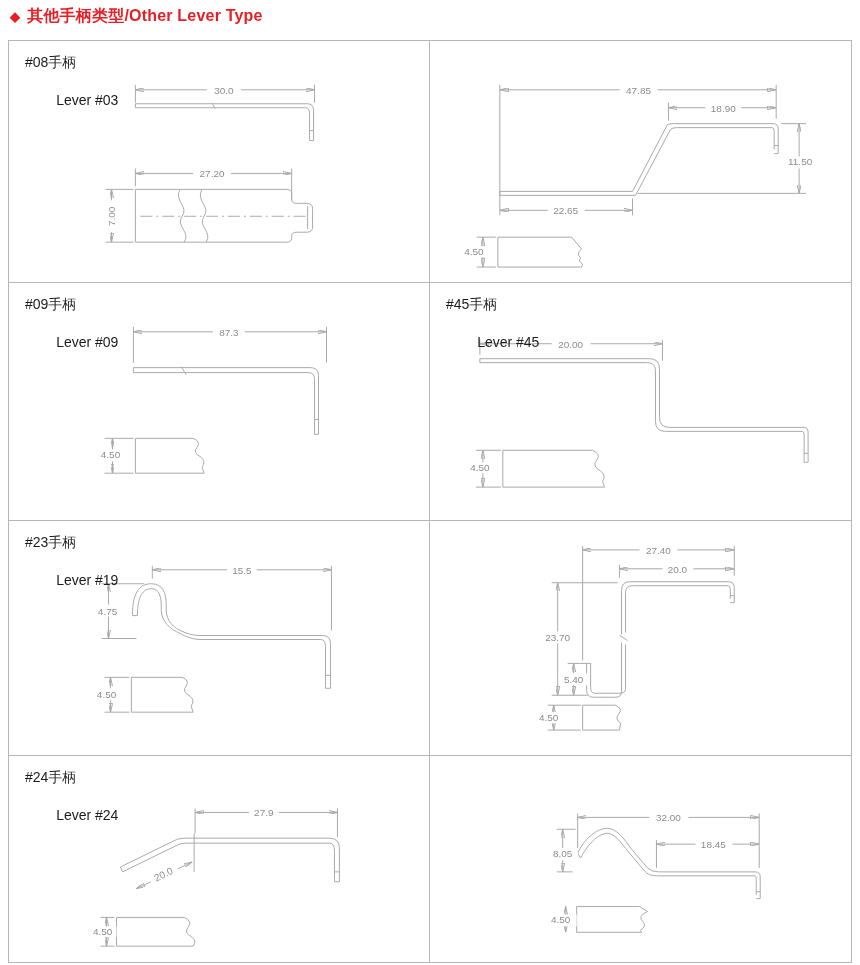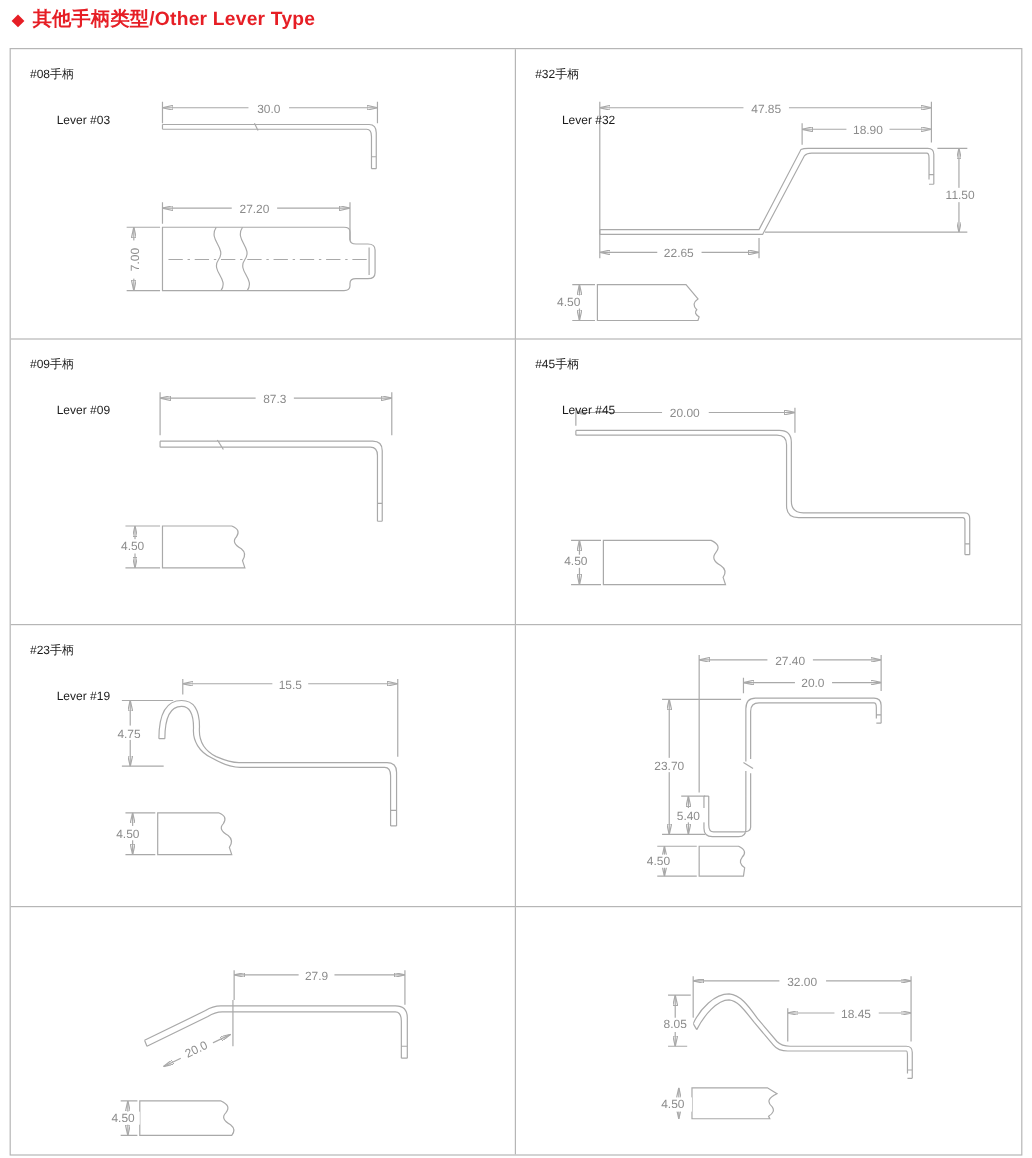--- a/index.html
+++ b/index.html
@@ -11,21 +11,21 @@
   .sheet{position:relative;width:860px;height:965px;background:var(--background);overflow:hidden;}
   .page-title{position:absolute;left:10px;top:6px;color:var(--accent);font-size:16px;font-weight:bold;
     display:flex;align-items:center;gap:7px;letter-spacing:.2px;}
   .page-title .dm{font-size:13px;}
   .grid{position:absolute;left:8px;top:40px;width:844px;height:923px;border:1px solid var(--border);
     display:grid;grid-template-columns:1fr 1fr;grid-template-rows:242px 238px 235px 1fr;}
   .cell{position:relative;border-right:1px solid var(--border);border-bottom:1px solid var(--border);}
   .cell:nth-child(2n){border-right:none;}
   .cell:nth-child(7),.cell:nth-child(8){border-bottom:none;}
   .lbl{position:absolute;left:16px;top:12px;z-index:2;color:var(--label_text);
-    font-size:10px;line-height:19px;white-space:pre;}
+    font-size:14px;line-height:19px;white-space:pre;}
   svg.drw{position:absolute;inset:0;width:100%;height:100%;}
   svg.drw path, svg.drw line{stroke:var(--line);stroke-width:1;fill:none;}
   svg.drw .cl{stroke-dasharray:12 4 2 4;}
   svg.drw rect.mk{fill:#fff;stroke:none;}
   svg.drw text.dt{fill:var(--dim_text);font:10px "Liberation Sans",sans-serif;stroke:none;}
 </style>
 </head>
 <body>
 
 <div class="sheet">
@@ -62,22 +62,20 @@
           <text class="dt" x="204" y="137" text-anchor="middle">27.20</text>
           <g transform="translate(103,176) rotate(-90)">
             <rect class="mk" x="-16" y="-6" width="32" height="12"></rect>
             <text class="dt" x="0" y="4" text-anchor="middle">7.00</text>
           </g>
         </g>
       </svg>
     </div>
 
     <div class="cell">
-      <div class="lbl"><span>#32手柄</span><br>
-        <span>Lever #32</span></div>
       <svg class="drw" viewBox="0 0 422 242" preserveAspectRatio="none">
           <defs>
             <marker id="ar1" viewBox="0 0 9 4" refX="8.8" refY="2" markerWidth="9" markerHeight="4" markerUnits="userSpaceOnUse" orient="auto-start-reverse">
               <path d="M0,0 L9,2 L0,4 Z" fill="#a9a9a9" stroke="none"></path>
             </marker>
           </defs>
         <path d="M70,44 V175 M347,44 V78 M239,62 V80 M352,83 H377 M208,153 H377 M203,158 V175 M47,197 H66 M47,227 H66"></path>
         <line class="dim" x1="70" y1="49" x2="347" y2="49" marker-start="url(#ar1)" marker-end="url(#ar1)"></line>
         <line class="dim" x1="239" y1="67" x2="347" y2="67" marker-start="url(#ar1)" marker-end="url(#ar1)"></line>
         <line class="dim" x1="370" y1="83" x2="370" y2="153" marker-start="url(#ar1)" marker-end="url(#ar1)"></line>
@@ -196,20 +194,22 @@
           <text class="dt" x="128" y="121" text-anchor="middle">23.70</text>
           <rect class="mk" x="129" y="153" width="30" height="12"></rect>
           <text class="dt" x="144" y="163" text-anchor="middle">5.40</text>
           <rect class="mk" x="105" y="192" width="28" height="11"></rect>
           <text class="dt" x="119" y="201" text-anchor="middle">4.50</text>
         </g>
       </svg>
     </div>
 
     <div class="cell">
+      <div class="lbl"><span>#24手柄</span><br>
+        <span>Lever #24</span></div>
       <svg class="drw" viewBox="0 0 422 208" preserveAspectRatio="none">
           <defs>
             <marker id="ar6" viewBox="0 0 9 4" refX="8.8" refY="2" markerWidth="9" markerHeight="4" markerUnits="userSpaceOnUse" orient="auto-start-reverse">
               <path d="M0,0 L9,2 L0,4 Z" fill="#a9a9a9" stroke="none"></path>
             </marker>
           </defs>
         <path d="M187,53 V78 M330,53 V82 M186,78 V117 M92,163 H106 M92,192 H106"></path>
         <line class="dim" x1="187" y1="57" x2="330" y2="57" marker-start="url(#ar6)" marker-end="url(#ar6)"></line>
         <line class="dim" x1="128" y1="134" x2="184" y2="107" marker-start="url(#ar6)" marker-end="url(#ar6)"></line>
         <line class="dim" x1="98" y1="163" x2="98" y2="192" marker-start="url(#ar6)" marker-end="url(#ar6)"></line>

